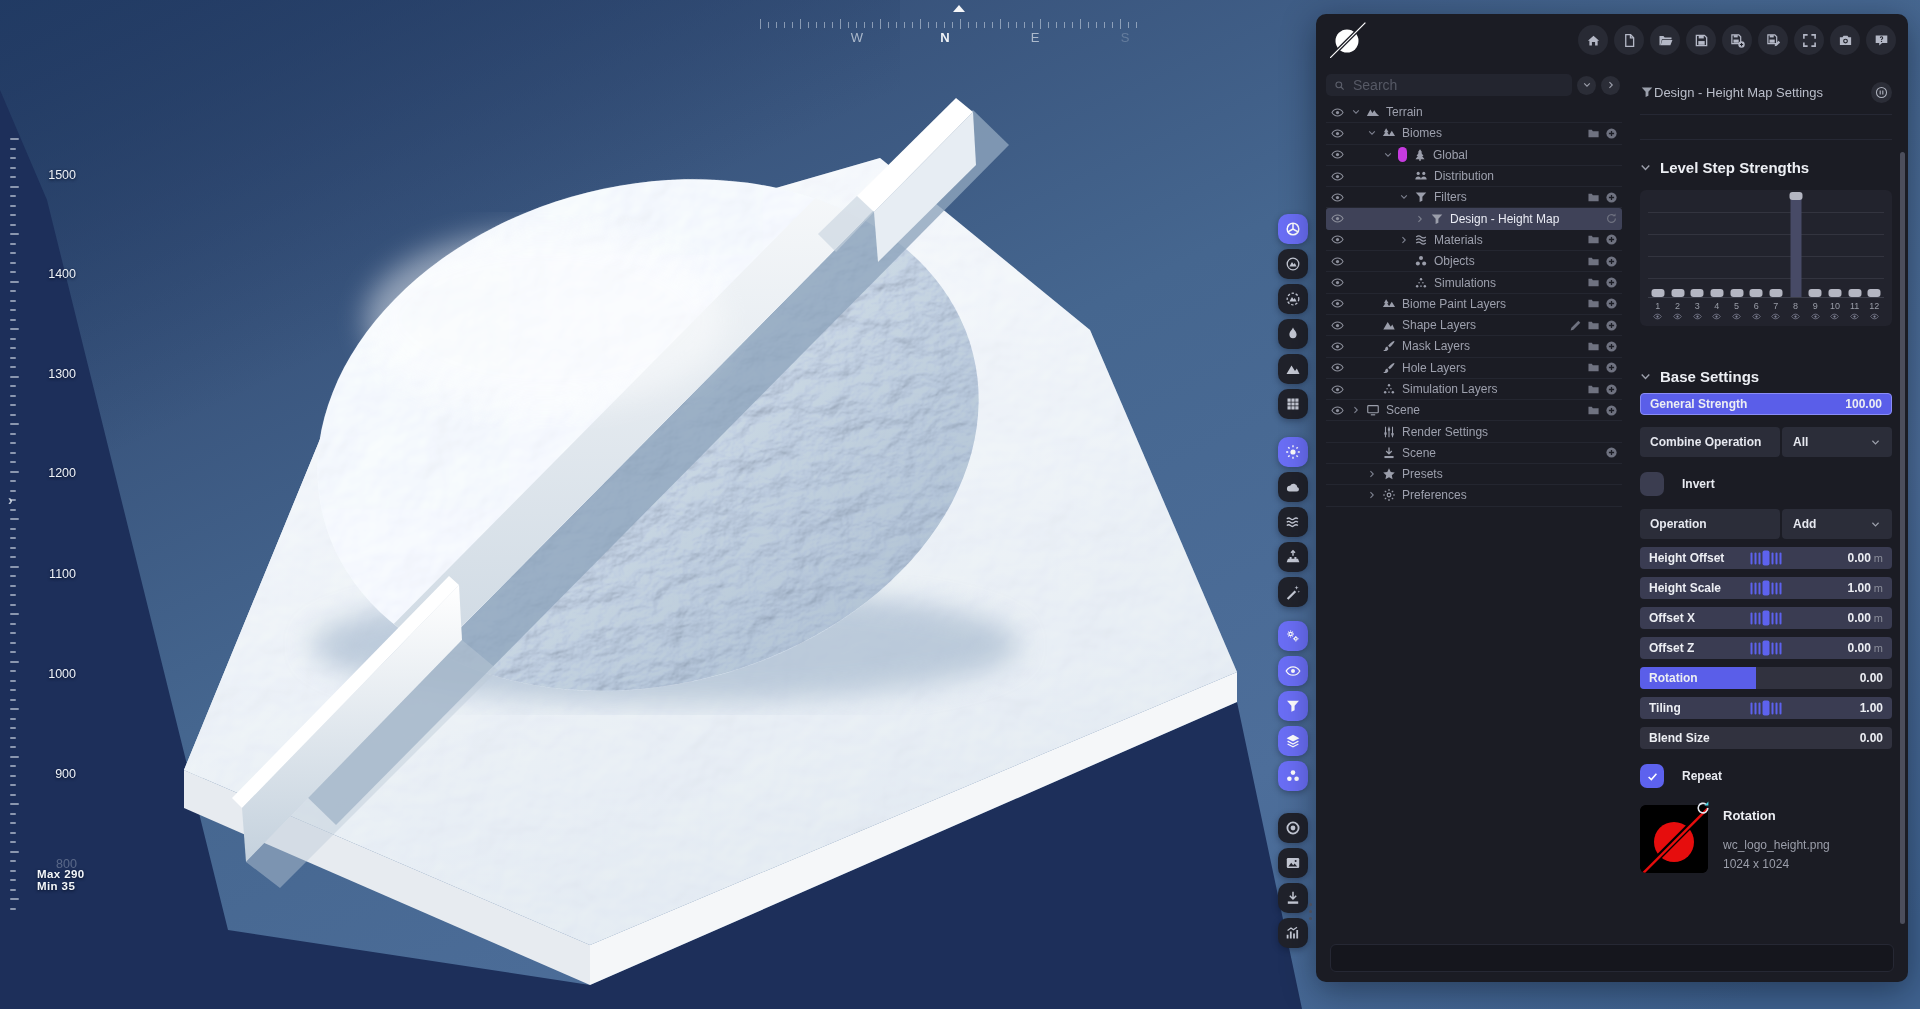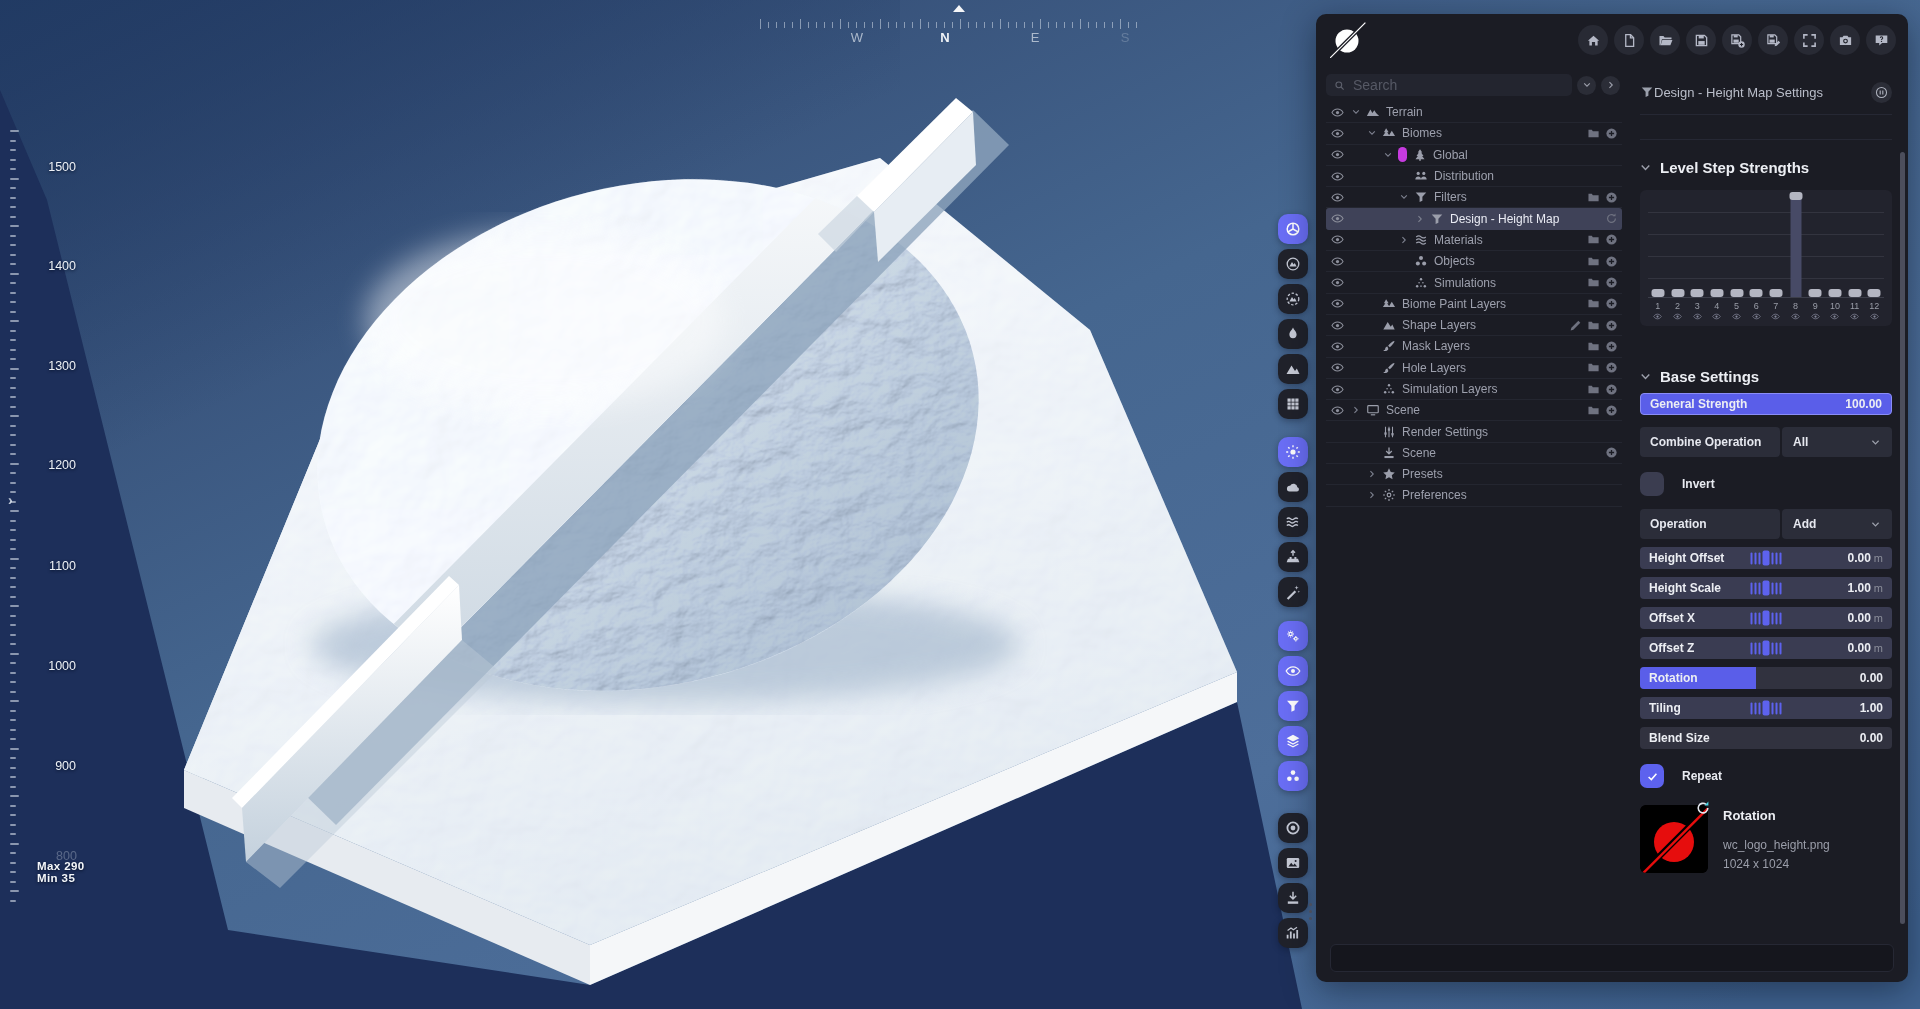--- a/index.html
+++ b/index.html
@@ -10,21 +10,21 @@
   
   .compass{position:absolute;left:760px;top:4px;width:410px;height:46px;pointer-events:none}
   .caret{position:absolute;left:193px;top:1px;width:0;height:0;border-left:6px solid transparent;
     border-right:6px solid transparent;border-bottom:7px solid rgba(255,255,255,.95)}
   .cticks span{position:absolute;width:1px;background:rgba(222,230,240,.5)}
   .clabels span{position:absolute;top:26px;font-size:13px;color:rgba(200,210,222,.8);transform:translateX(-50%)}
   .clabels span.n{color:#f0f3f7;font-weight:bold}
   .clabels span.s{opacity:.35}
 
   
-  .elev{position:absolute;left:0;top:0;width:140px;height:755px;pointer-events:none}
+  .elev{position:absolute;left:0;top:8px;width:140px;height:755px;pointer-events:none}
   .rtick{position:absolute;left:10px;height:2px;background:rgba(230,237,245,.55);border-radius:1px}
   .elabel{position:absolute;left:40px;width:36px;text-align:right;font-size:12.5px;color:#eef2f7;
     transform:translateY(-50%);text-shadow:0 1px 3px rgba(6,16,38,.9)}
   .elev-faint{position:absolute;left:56px;top:849px;font-size:12.5px;color:#dfe6ee;opacity:.3}
   .elev-max,.elev-min{position:absolute;left:37px;font-size:11.5px;font-weight:bold;color:#f4f7fa;
     text-shadow:0 1px 3px rgba(6,16,38,.95);letter-spacing:.4px}
   .elev-max{top:860px}.elev-min{top:872px}
   .expander{position:absolute;left:8px;top:492px;font-size:14px;font-weight:bold;color:rgba(228,235,244,.8);cursor:pointer}
 
   

